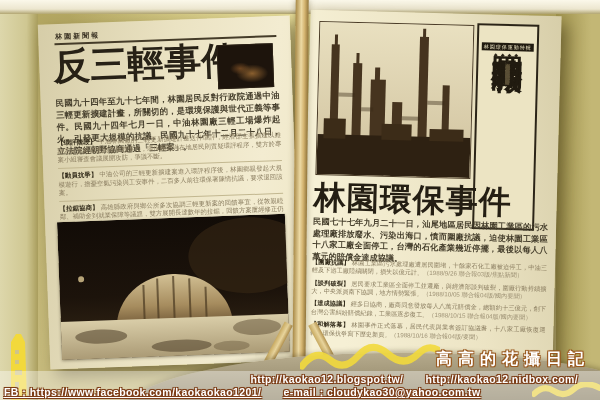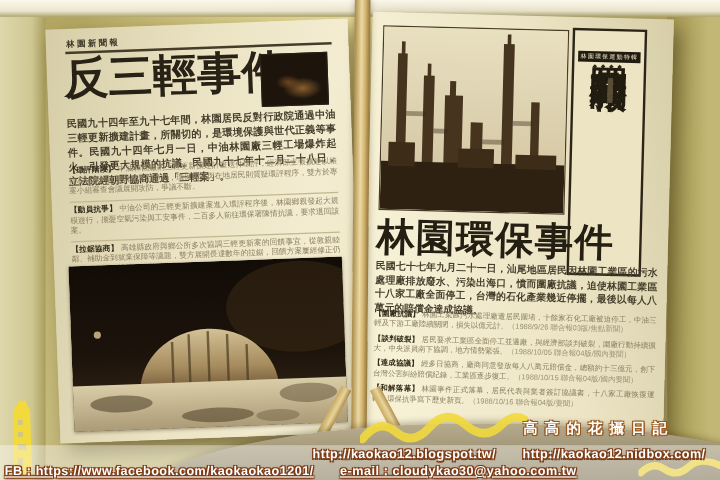--- a/index.html
+++ b/index.html
@@ -65,25 +65,25 @@
     background:linear-gradient(90deg,#a98a48,#ecd9a3 45%,#d4b470 70%,#91753b);box-shadow:0 0 6px rgba(60,45,10,.35);}
   .brace{position:absolute;width:9px;height:95px;background:linear-gradient(90deg,#c7a960,#e8d49c 55%,#b2914e);}
   .brace-l{left:262px;top:318px;transform:rotate(28deg);}
   .brace-r{left:330px;top:318px;transform:rotate(-28deg);}
   .base{position:absolute;left:118px;top:353px;width:520px;height:60px;transform:rotate(-1.2deg);
     background:linear-gradient(180deg,#b6ab8d,#978c6e 55%,#7d7357);
     border-radius:48% 52% 0 0 / 95% 75% 0 0;box-shadow:0 -2px 5px rgba(50,40,15,.3);}
 
   
   .wm-band{position:absolute;left:0;top:371px;width:600px;height:29px;background:rgba(255,255,255,.38);}
-  .wm-title{position:absolute;left:436px;top:349px;font-size:12px;font-weight:700;color:#ffffff;letter-spacing:6px;
+  .wm-title{position:absolute;left:436px;top:349px;font-size:16px;font-weight:700;color:#ffffff;letter-spacing:6px;
     text-shadow:0 0 2px #9a5a20,1px 1px 0 #9a5a20,-1px -1px 0 #9a5a20,1px -1px 0 #9a5a20,-1px 1px 0 #9a5a20;}
   .wm-line{position:absolute;font-size:10.5px;font-weight:700;color:#ffffff;letter-spacing:.4px;white-space:nowrap;
     text-shadow:0 0 2px #7c3c16,1px 1px 0 #7c3c16,-1px -1px 0 #7c3c16,1px -1px 0 #7c3c16,-1px 1px 0 #7c3c16;}
-  .wm-line1{top:373px;right:12px;}
+  .wm-line1{top:373px;right:22px;}
   .wm-line2{top:386px;left:4px;text-decoration:underline;}
   .wm-line .gap{display:inline-block;width:22px;}
   .wm-deco{position:absolute;}
 </style>
 </head>
 <body>
 
 <div class="stage">
   <div class="wall-glow"></div>
   <div class="wall-left"></div>

